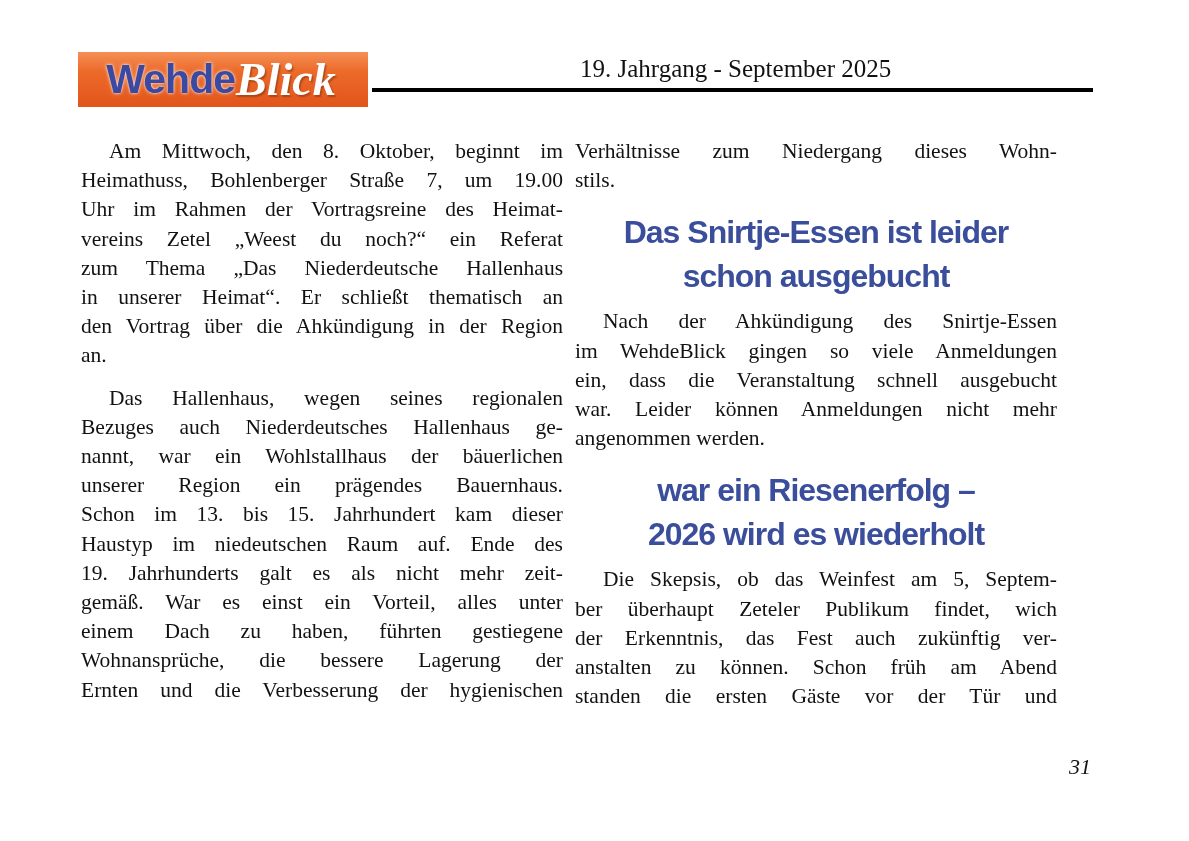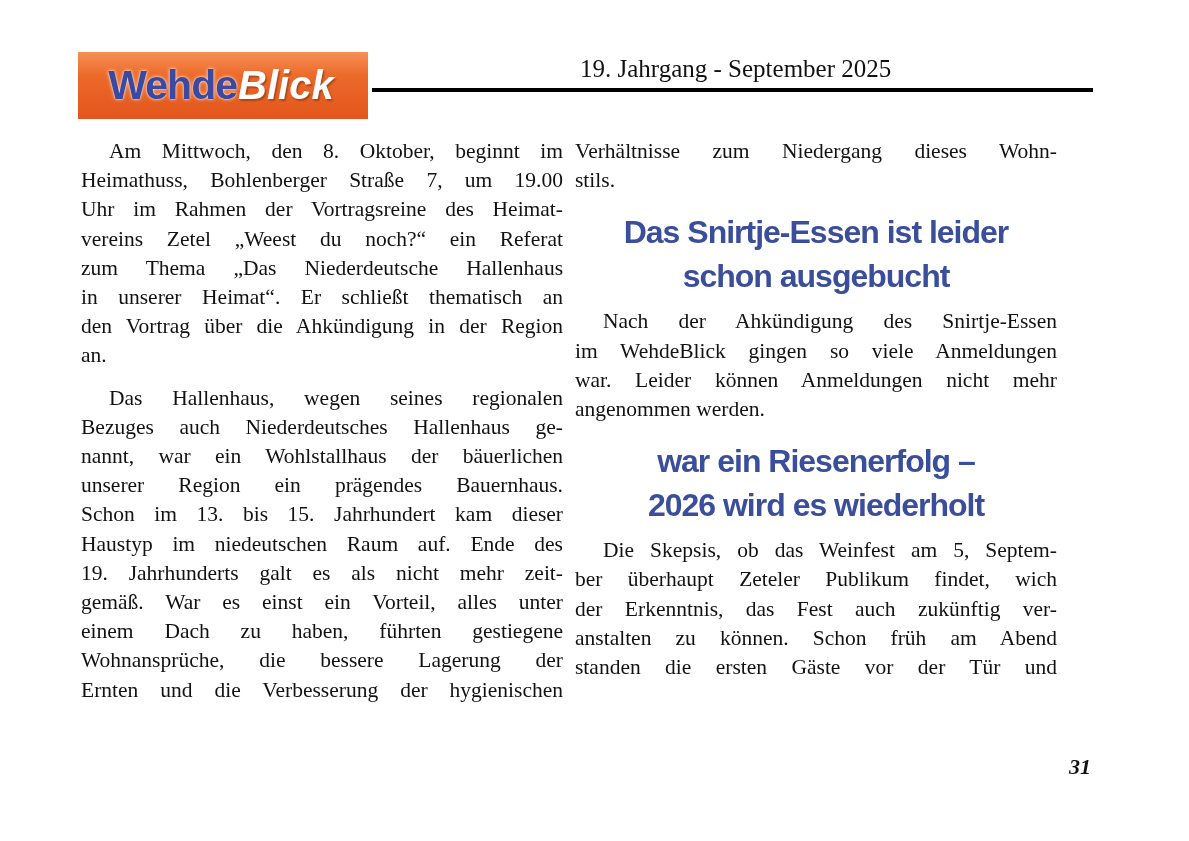--- a/index.html
+++ b/index.html
@@ -8,34 +8,34 @@
     width: 1189px; height: 841px;
     position: relative;
     font-family: "Liberation Serif", serif;
     color: #121212;
     overflow: hidden;
   }
 
   
   .logo {
     position: absolute; left: 78px; top: 52px;
-    width: 290px; height: 67px;
+    width: 290px; height: 55px;
     background: linear-gradient(180deg, #f59056 0%, var(--logo-bg) 35%, #e2551b 100%);
     display: flex; align-items: center; justify-content: center;
     gap: 1px;
   }
   .logo .logo-part1 {
     font-family: "Liberation Sans", sans-serif;
     font-weight: bold; font-size: 41px; letter-spacing: -1px;
     color: var(--logo-blue);
     text-shadow: 0 0 2px rgba(255,255,255,.9), 0 0 4px rgba(255,255,255,.6);
   }
   .logo .logo-part2 {
-    font-family: Liberation Sans, sans-serif;
-    font-weight: bold; font-style: italic; font-size: 40px;
+    font-family: Liberation Serif, serif;
+    font-weight: bold; font-style: italic; font-size: 46px;
     color: var(--logo-white);
     text-shadow: 1.5px 1.5px 1.5px rgba(100,45,0,.45);
     padding-right: 4px;
   }
   .issue-line {
     position: absolute; left: 580px; top: 55px; width: 507px;
     font-size: 25px; white-space: nowrap;
   }
   .header-rule {
     position: absolute; left: 372px; top: 88px;
@@ -64,21 +64,21 @@
     color: var(--accent);
   }
   .block.heading .tline {
     text-align: left; text-align-last: center;
     letter-spacing: -1px;
   }
 
   .page-number {
     position: absolute; left: 609px; top: 754px; width: 482px;
     text-align: right;
-    font-weight: bold; font-style: italic; font-size: 22px;
+    font-weight: normal; font-style: italic; font-size: 22px;
   }
 </style>
 </head>
 <body>
 
 <div class="logo">
   <span class="logo-part1">Wehde</span>
   <span class="logo-part2">Blick</span>
 </div>
 
@@ -117,20 +117,21 @@
       <div class="tline">Verhältnisse zum Niedergang dieses Wohn-</div>
       <div class="tline no-just">stils.</div>
     </div>
     <div class="block heading">
       <div class="tline">Das Snirtje-Essen ist leider</div>
       <div class="tline">schon ausgebucht</div>
     </div>
     <div class="block paragraph">
       <div class="tline indent">Nach der Ahkündigung des Snirtje-Essen</div>
       <div class="tline">im WehdeBlick gingen so viele Anmeldungen</div>
+      <div class="tline">ein, dass die Veranstaltung schnell ausgebucht</div>
       <div class="tline">war. Leider können Anmeldungen nicht mehr</div>
       <div class="tline no-just">angenommen werden.</div>
     </div>
     <div class="block heading">
       <div class="tline">war ein Riesenerfolg –</div>
       <div class="tline">2026 wird es wiederholt</div>
     </div>
     <div class="block paragraph">
       <div class="tline indent">Die Skepsis, ob das Weinfest am 5, Septem-</div>
       <div class="tline">ber überhaupt Zeteler Publikum findet, wich</div>

